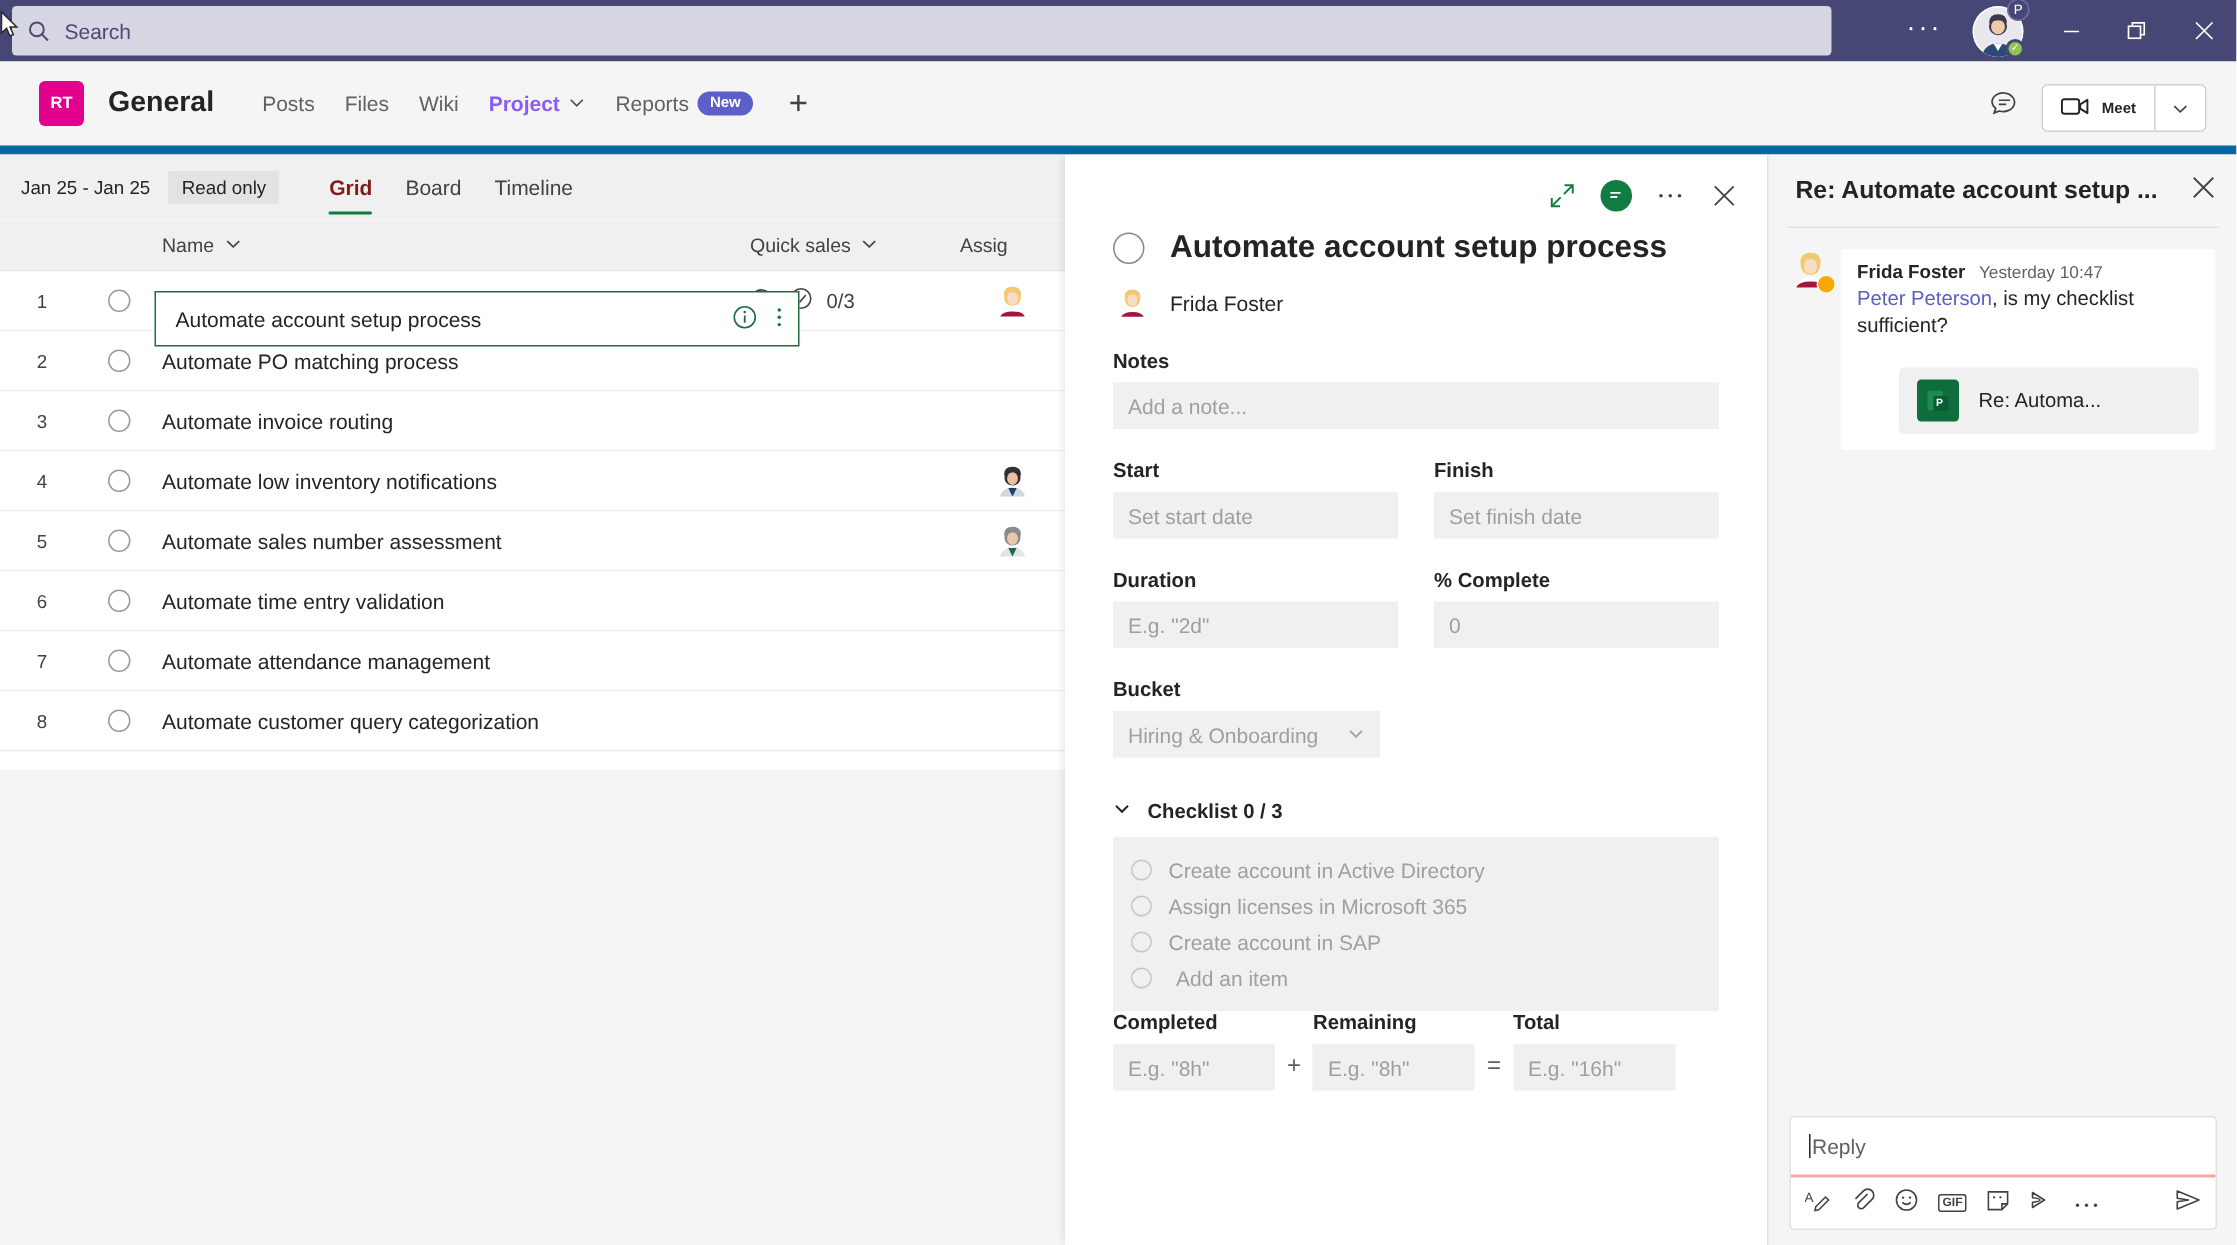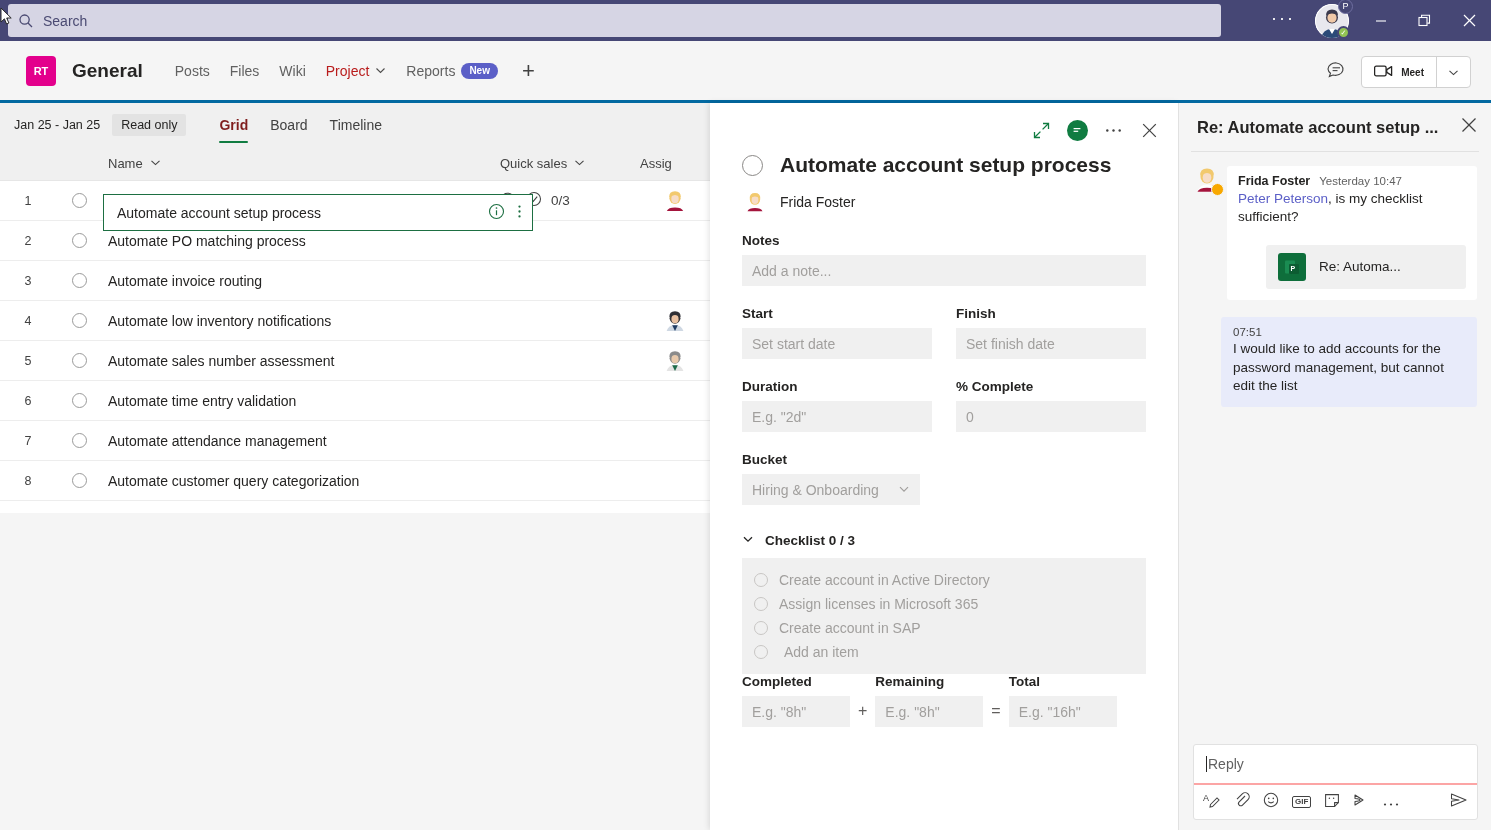--- a/index.html
+++ b/index.html
@@ -35,34 +35,34 @@
     position:absolute; right:-4px; top:-5px; width:15px;height:15px;border-radius:50%;
     background:#464775; border:1px solid #6e6ea0; color:#fff; font-size:9px;
     display:flex;align-items:center;justify-content:center;
   }
   .winbtn{width:44px;height:41px;display:flex;align-items:center;justify-content:center;color:#fff;}
   .winbtn svg{display:block;}
 
   
   .chanhdr{
     position:absolute; left:0; top:41px; width:1491px; height:62px;
-    background:#f5f5f5; border-bottom:3px solid #0369a1;
+    background:#f5f5f5; border-bottom:6px solid #0369a1;
     display:flex; align-items:center; padding-left:26px;
   }
   .team-chip{
     width:30px;height:30px;border-radius:4px;background:#e3008c;color:#fff;
     display:flex;align-items:center;justify-content:center;font-size:11px; font-weight:600; flex:0 0 auto;
   }
   .chan-title{font-size:19px; font-weight:700; margin-left:16px; color:#252423;}
   .chantabs{display:flex; align-items:center; margin-left:22px; gap:0px;}
   .chantab{
     font-size:14px; color:#616161; padding:0 10px; height:62px;
     display:flex; align-items:center; position:relative; white-space:nowrap;
   }
-  .chantab.active{color:#b91c1c; font-weight:400;}
+  .chantab.active{color:#8b5cf6; font-weight:700;}
   .chantab .chev{margin-left:6px; opacity:.8;}
   .newbadge{
     background:#5b5fc7; color:#fff; font-size:10px; font-weight:700;
     border-radius:10px; padding:3px 8px; margin-left:6px; line-height:1;
   }
   .plus-tab{font-size:22px; color:#424242; padding:0 14px; font-weight:300;}
   .chanhdr-right{position:absolute; right:20px; top:0; height:62px; display:flex;align-items:center; gap:14px;}
   .meetbtn{
     display:flex; align-items:center; height:32px; border:1px solid #d1d1d1; border-radius:4px; background:#fff;
   }
@@ -677,24 +677,20 @@
                 <rect x="2" y="2.5" width="10" height="13" rx="1" fill="#1a8c52"></rect>
                 <rect x="6" y="6" width="10" height="10" rx="1" fill="#0c5c32"></rect>
                 <text x="7.6" y="12.6" font-size="7" font-weight="700" fill="#ffffff" font-family="Liberation Sans, sans-serif">P</text>
               </svg>
             </span>
             <span class="attach-name">Re: Automa...</span>
           </div>
         </div>
       </div>
 
-      <div class="msg-out">
-        <div class="out-time">07:51</div>
-        <div class="out-text">I would like to add accounts for the password management, but cannot edit the list</div>
-      </div>
 
     </div>
 
     <div class="replybox">
       <div class="reply-input">
         <span class="caret"></span>
         <span class="reply-ph">Reply</span>
       </div>
       <div class="reply-tools">
         <span>

